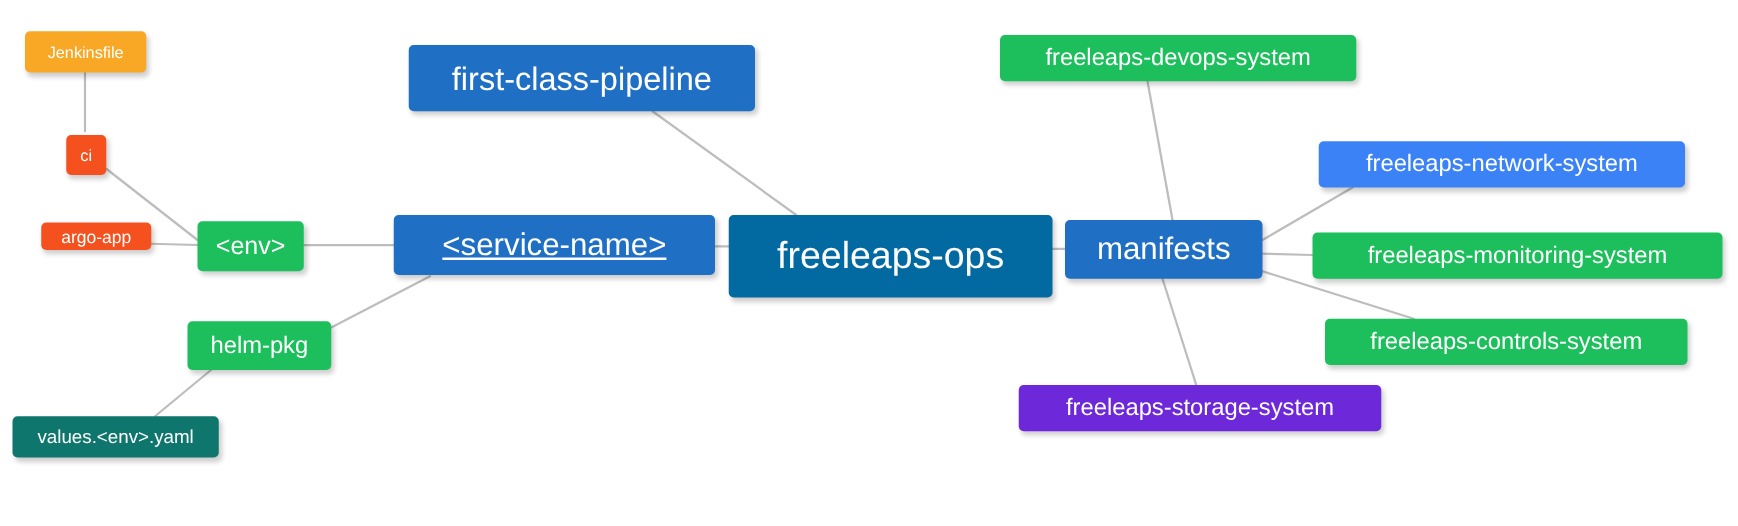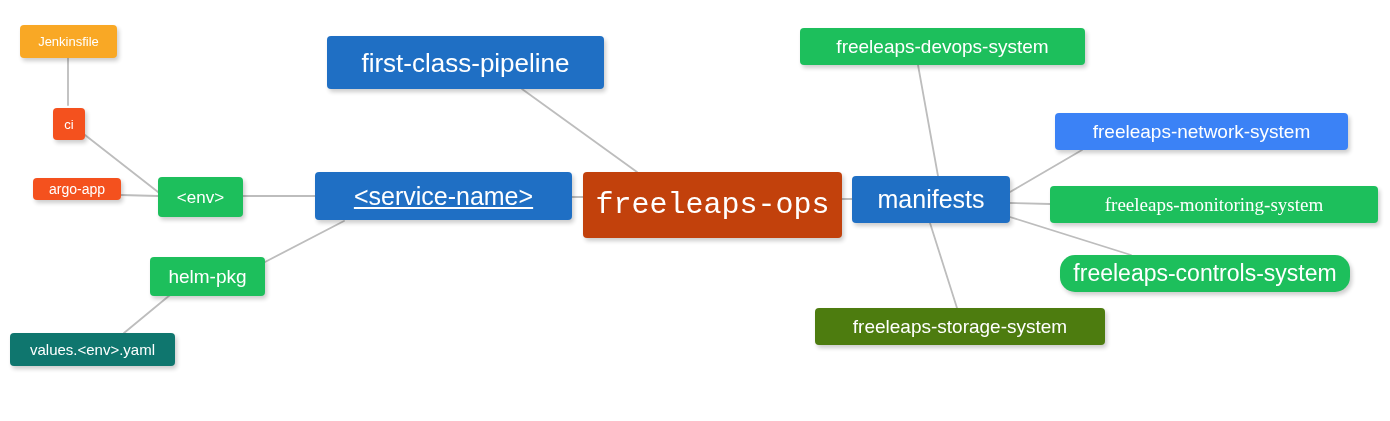--- a/index.html
+++ b/index.html
@@ -64,50 +64,50 @@
   <div id="nodes">
       <div class="node" style="left: 20px; top: 25px; width: 97px; height: 33px; background: rgb(249, 168, 37); font-size: 13px;">
         <span class="lbl">Jenkinsfile</span>
       </div>
       <div class="node" style="left: 53px; top: 108px; width: 32px; height: 32px; background: rgb(244, 81, 30); font-size: 13px;">
         <span class="lbl">ci</span>
       </div>
       <div class="node" style="left: 33px; top: 178px; width: 88px; height: 21px; background: rgb(244, 81, 30); font-size: 14px;">
         <span class="lbl">argo-app</span>
       </div>
-      <div class="node" style="left: 158px; top: 177px; width: 85px; height: 40px; background: rgb(29, 191, 92); font-size: 17px;">
+      <div class="node" style="left: 158px; top: 177px; width: 85px; height: 40px; background: rgb(29, 191, 92); font-size: 20px;">
         <span class="lbl">&lt;env&gt;</span>
       </div>
       <div class="node" style="left: 150px; top: 257px; width: 115px; height: 39px; background: rgb(29, 191, 92); font-size: 19px;">
         <span class="lbl">helm-pkg</span>
       </div>
       <div class="node" style="left: 10px; top: 333px; width: 165px; height: 33px; background: #0f766e; font-size: 15px;">
         <span class="lbl">values.&lt;env&gt;.yaml</span>
       </div>
       <div class="node" style="left: 315px; top: 36px; width: 277px; height: 53px; background: rgb(31, 111, 196); font-size: 26px; margin-left: 12px;">
         <span class="lbl">first-class-pipeline</span>
       </div>
       <div class="node" style="left: 315px; top: 172px; width: 257px; height: 48px; background: rgb(31, 111, 196); font-size: 25px; text-decoration: underline;">
         <span class="lbl">&lt;service-name&gt;</span>
       </div>
-      <div class="node" style="left: 583px; top: 172px; width: 259px; height: 66px; background: #c2410c; font-size: 30px; font-family: Liberation Mono, monospace;">
+      <div class="node" style="left: 583px; top: 172px; width: 259px; height: 66px; background: #0369a1; font-size: 30px;">
         <span class="lbl">freeleaps-ops</span>
       </div>
       <div class="node" style="left: 852px; top: 176px; width: 158px; height: 47px; background: rgb(31, 111, 196); font-size: 25px;">
         <span class="lbl">manifests</span>
       </div>
       <div class="node" style="left: 800px; top: 28px; width: 285px; height: 37px; background: rgb(29, 191, 92); font-size: 19px; align-items: center;">
         <span class="lbl">freeleaps-devops-system</span>
       </div>
       <div class="node" style="left: 1055px; top: 113px; width: 293px; height: 37px; background: #3b82f6; font-size: 19px;">
         <span class="lbl">freeleaps-network-system</span>
       </div>
-      <div class="node" style="left: 1050px; top: 186px; width: 328px; height: 37px; background: rgb(29, 191, 92); font-size: 19px; font-family: Liberation Serif, serif;">
+      <div class="node" style="left: 1050px; top: 186px; width: 328px; height: 37px; background: rgb(29, 191, 92); font-size: 19px;">
         <span class="lbl">freeleaps-monitoring-system</span>
       </div>
-      <div class="node" style="left: 1060px; top: 255px; width: 290px; height: 37px; background: rgb(29, 191, 92); font-size: 23px; border-radius: 15px;">
+      <div class="node" style="left: 1060px; top: 255px; width: 290px; height: 37px; background: rgb(29, 191, 92); font-size: 19px;">
         <span class="lbl">freeleaps-controls-system</span>
       </div>
-      <div class="node" style="left: 815px; top: 308px; width: 290px; height: 37px; background: #4d7c0f; font-size: 19px;">
+      <div class="node" style="left: 815px; top: 308px; width: 290px; height: 37px; background: #6d28d9; font-size: 19px;">
         <span class="lbl">freeleaps-storage-system</span>
       </div>
     </div>
 </div>
 
 </body></html>

